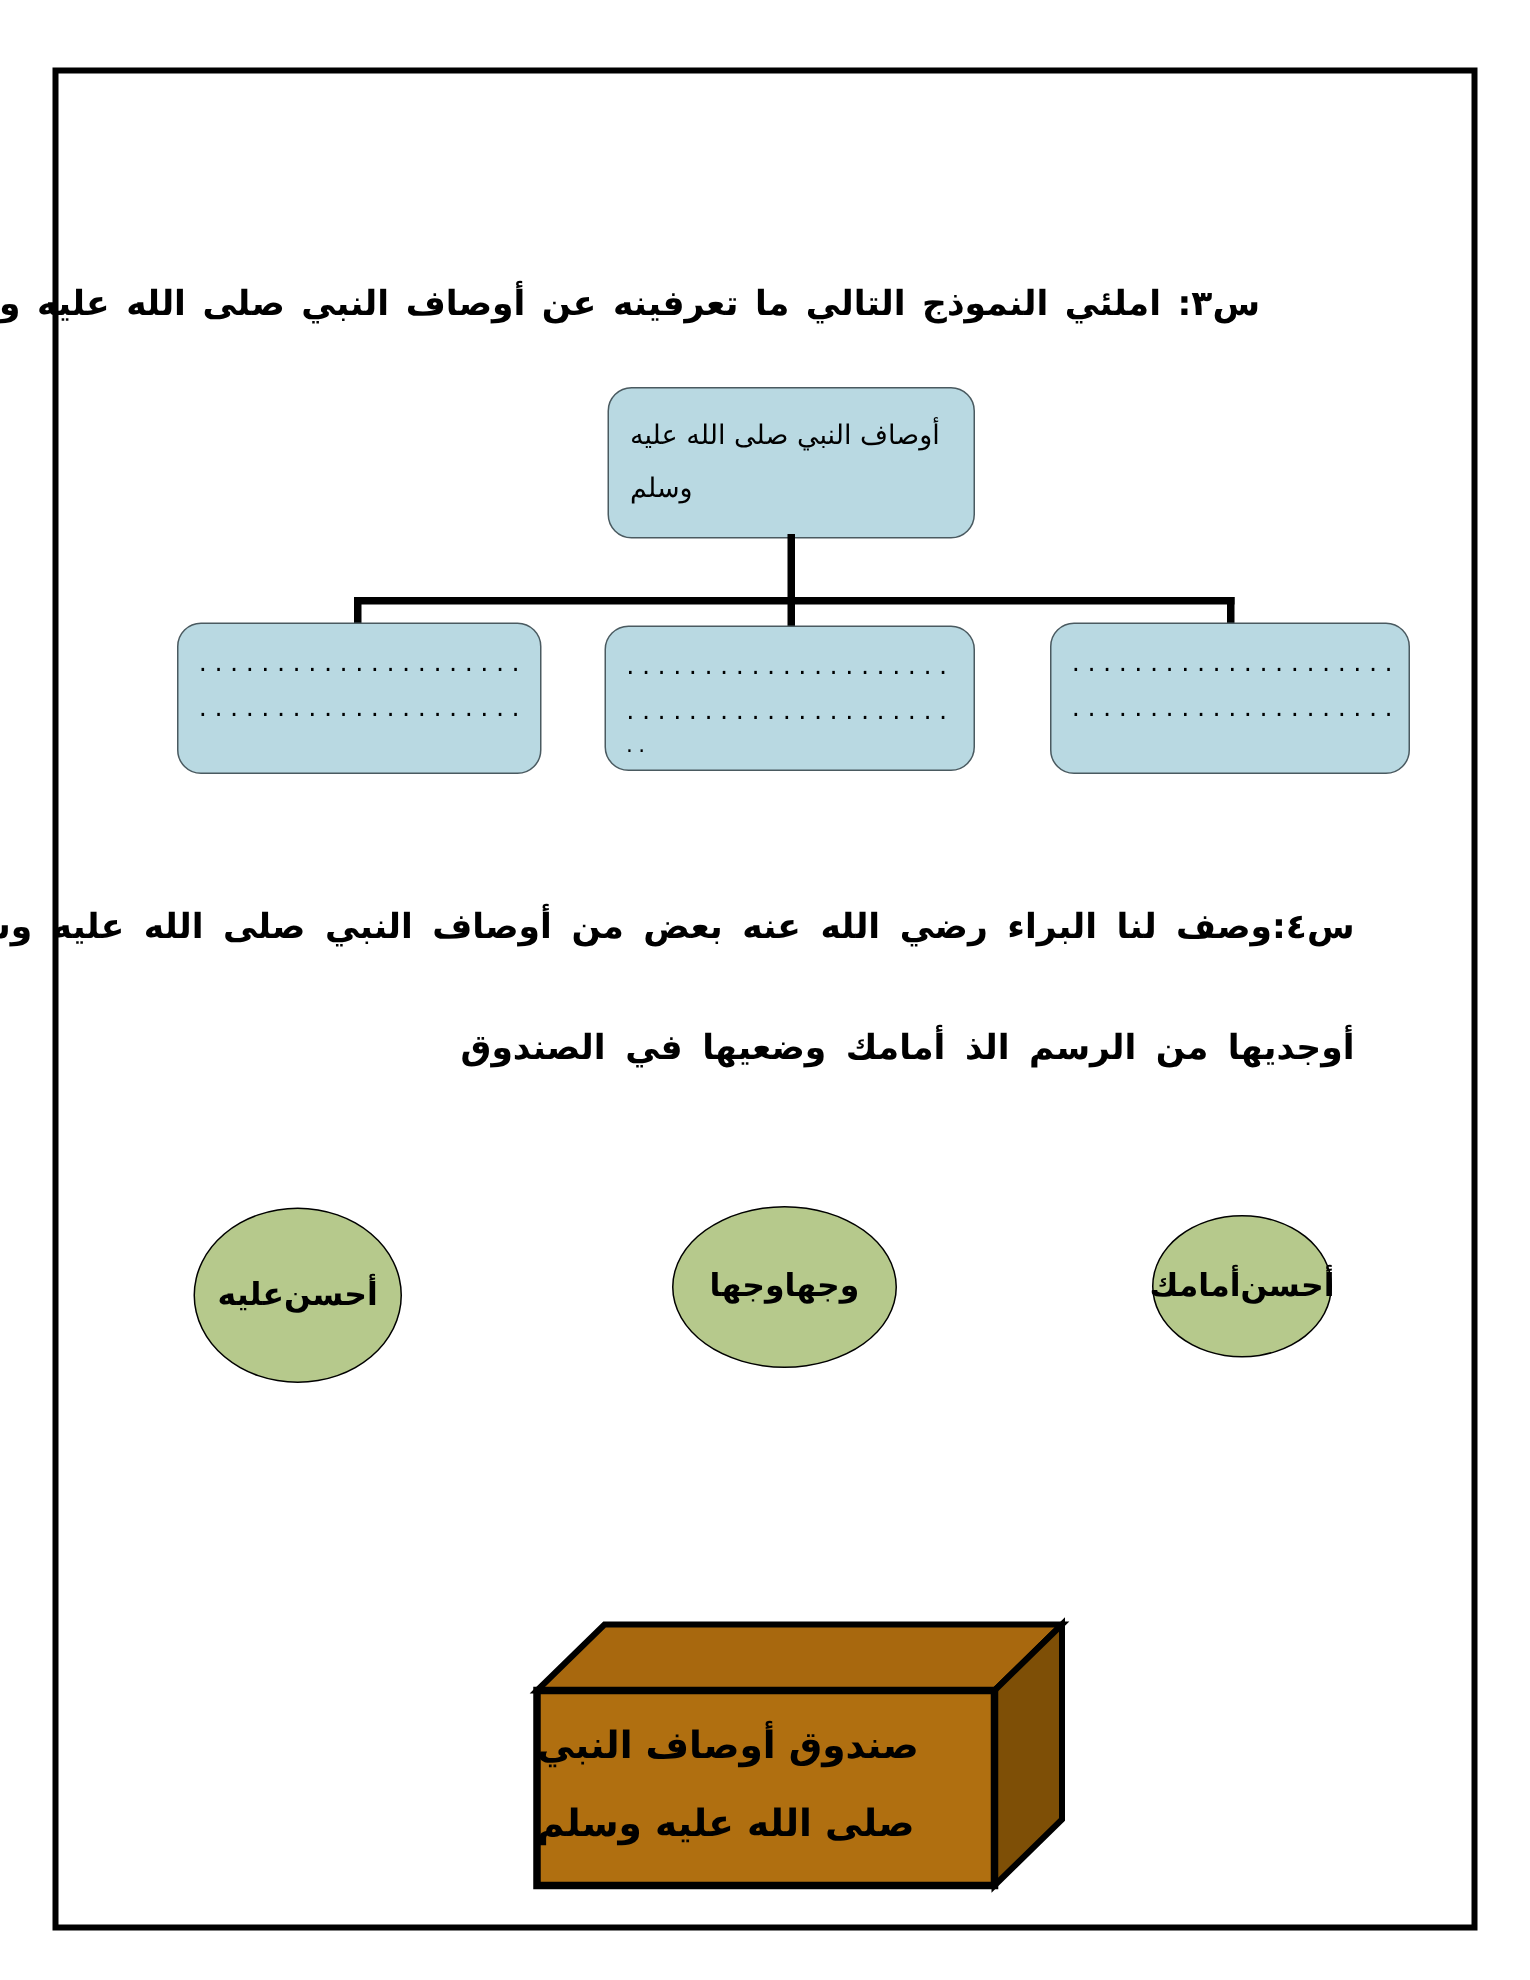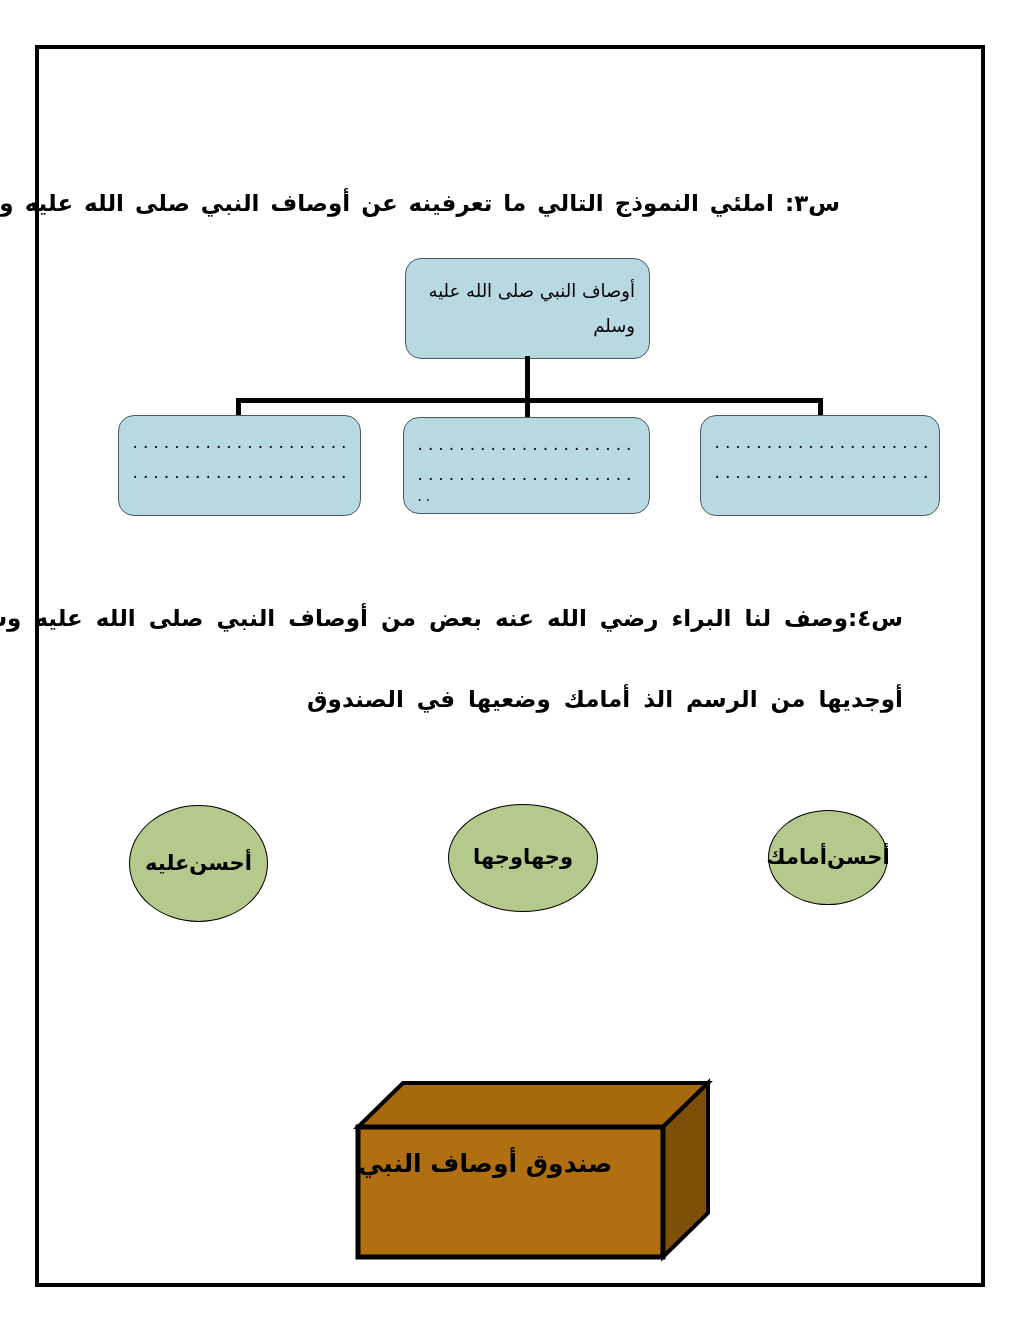--- a/index.html
+++ b/index.html
@@ -34,21 +34,21 @@
     border: 1px solid #4a5a60;
     border-radius: 16px;
   }
   .node.root {
     left: 405px; top: 258px; width: 245px; height: 101px;
     display: flex; align-items: center; justify-content: center;
     padding: 8px 14px;
   }
   .root-label {
     font-size: 18px; font-weight: normal;
-    text-align: right; direction: rtl; line-height: 1.9;
+    text-align: left; direction: rtl; line-height: 1.9;
   }
   .conn { position: absolute; background: #000; }
   .node.blank { padding: 12px 12px 4px 12px; overflow: hidden; }
   .dots {
     font-family: "DejaVu Sans Mono", monospace;
     font-size: 14px; letter-spacing: 2px;
     line-height: 30px; white-space: nowrap; overflow: hidden;
     color: #000;
   }
   .dots.small { font-size: 12px; line-height: 14px; letter-spacing: 1px; }
@@ -130,13 +130,14 @@
 </div>
 
 <svg class="box3d" width="370" height="190" viewBox="0 0 370 190">
   <polygon class="face-top" points="8,52 53,8 358,8 313,52"></polygon>
   <polygon class="face-side" points="313,52 358,8 358,138 313,182"></polygon>
   <rect class="face-front" x="8" y="52" width="305" height="130"></rect>
 </svg>
 
 <div class="box-label" dir="rtl">
   <div>صندوق أوصاف النبي</div>
+  <div>صلى الله عليه وسلم</div>
 </div>
 
 </body></html>

